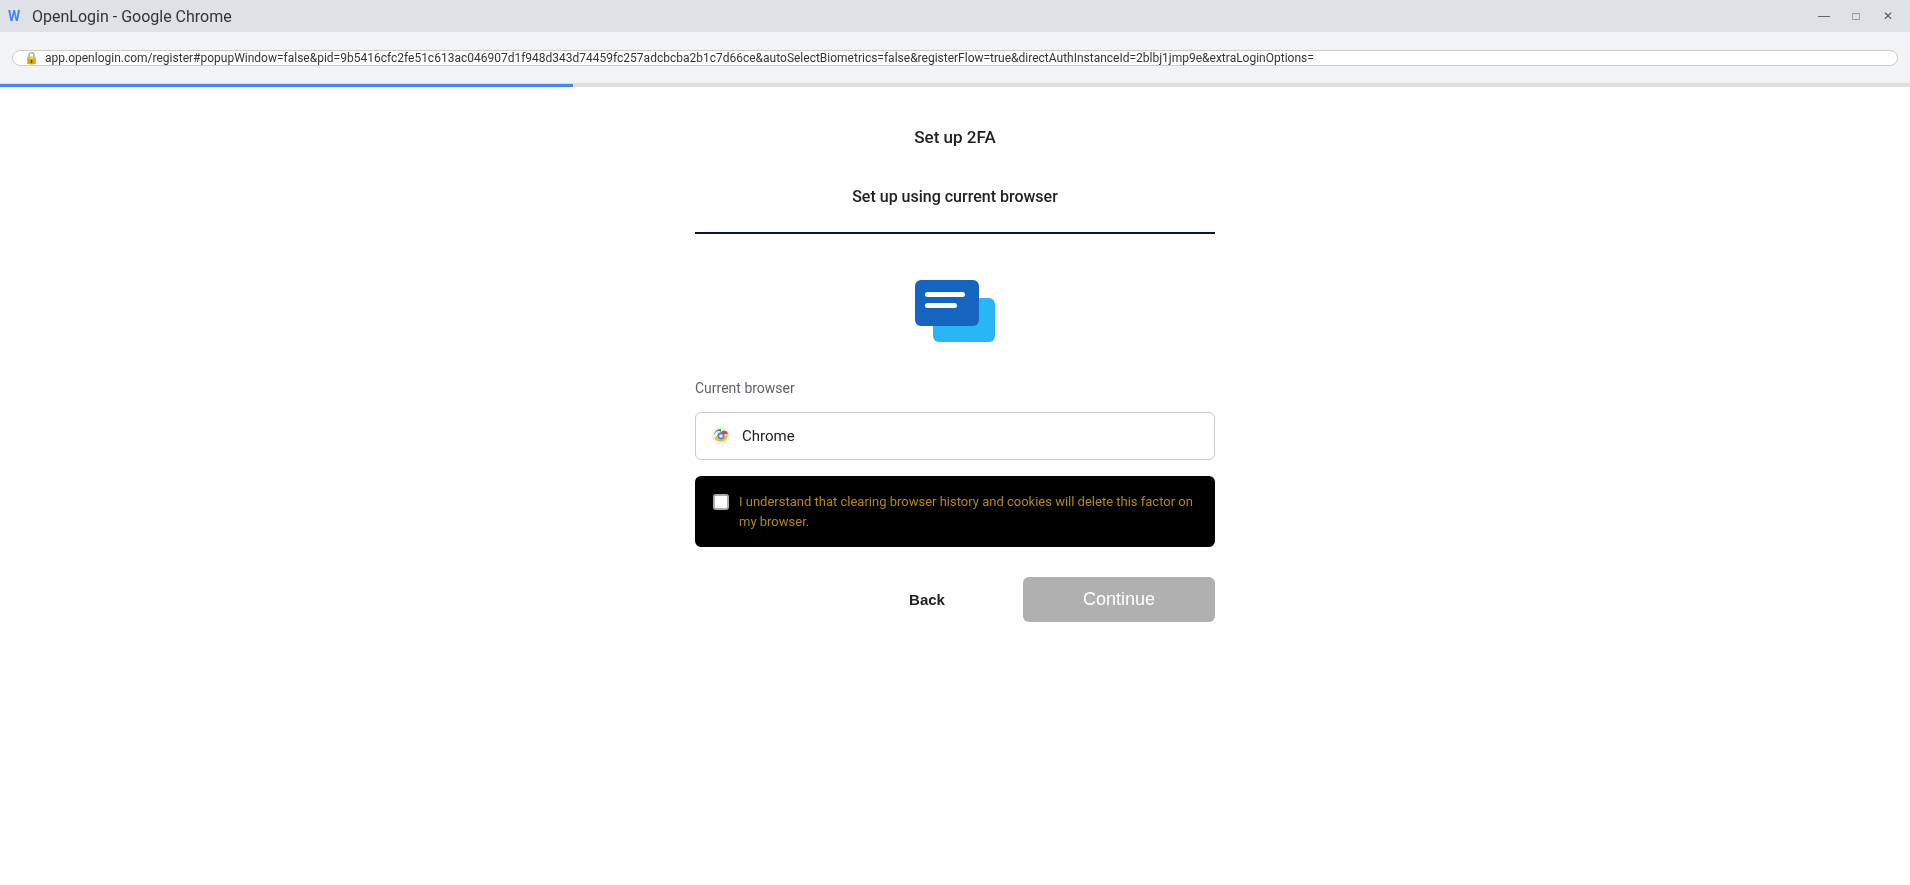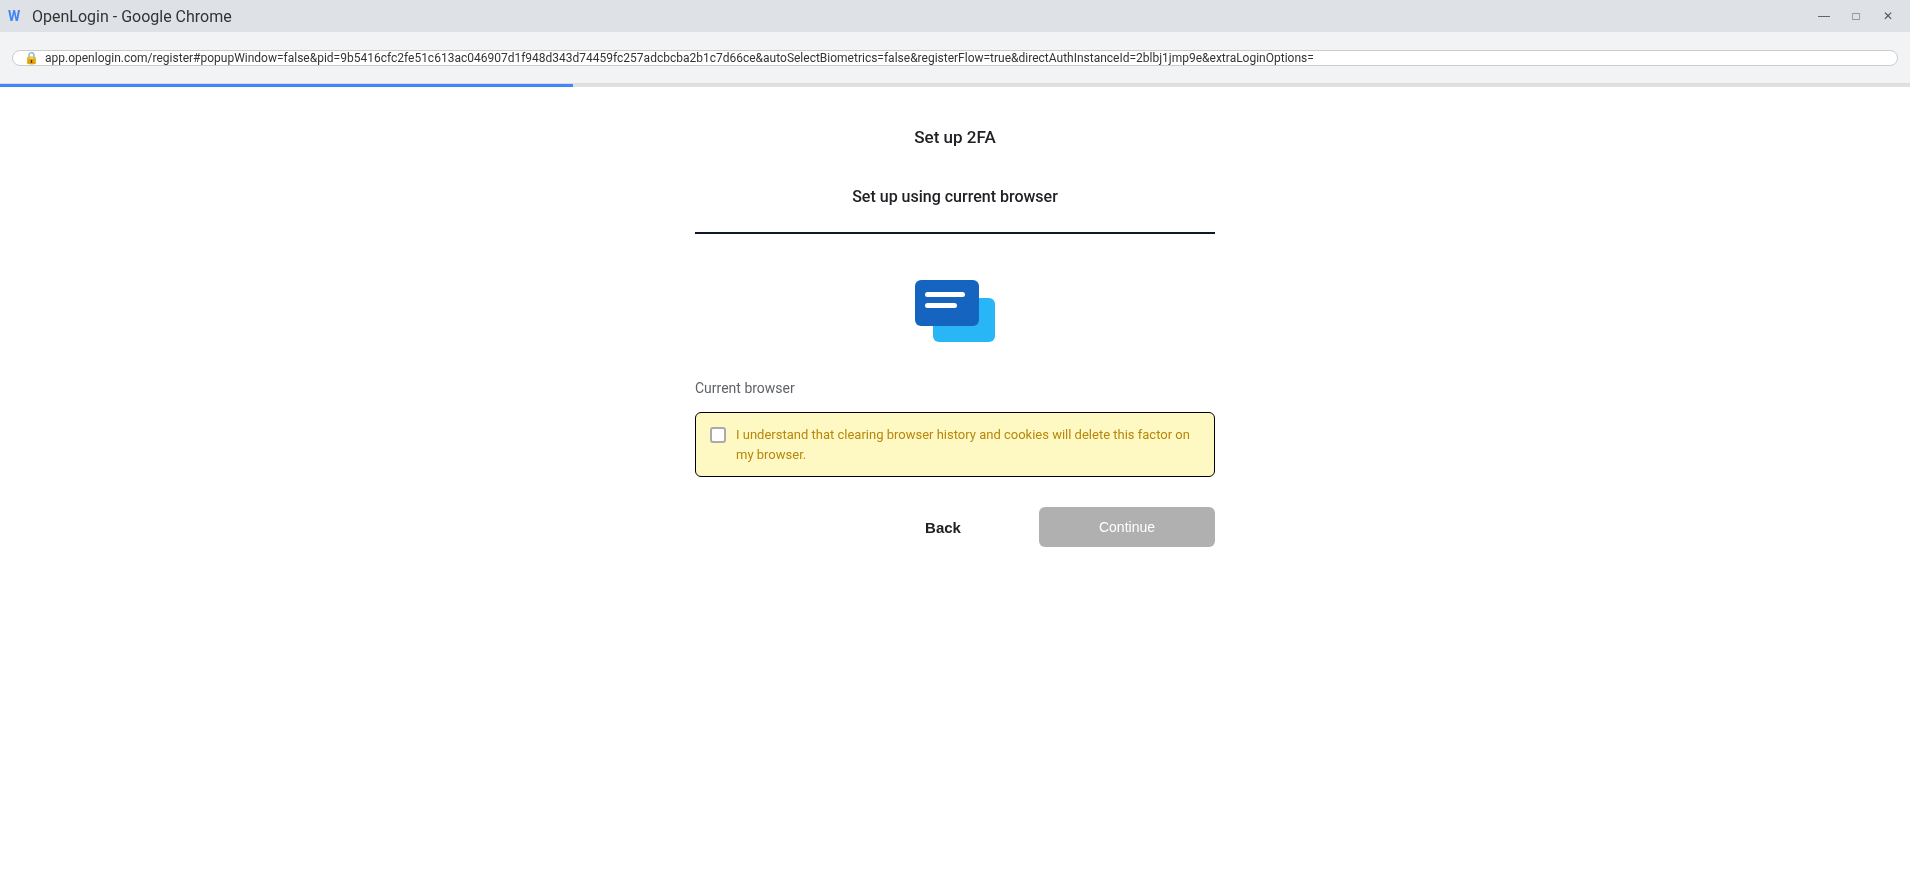--- a/index.html
+++ b/index.html
@@ -202,22 +202,22 @@
     }
 
     .browser-name {
       font-size: 15px;
       color: #202124;
     }
 
     
     .warning-box {
       width: 100%;
-      background: #fef9c3;
-      border: 1px solid #000000;
+      background: #000000;
+      border: 4px solid #000000;
       border-radius: 6px;
       padding: 12px 14px;
       display: flex;
       align-items: flex-start;
       gap: 10px;
       margin-bottom: 30px;
     }
 
     .warning-checkbox {
       width: 16px;
@@ -253,21 +253,21 @@
       color: #202124;
       cursor: pointer;
       padding: 10px 20px;
     }
 
     .continue-btn {
       background: #b0b0b0;
       border: none;
       border-radius: 6px;
       color: #fff;
-      font-size: 14px;
+      font-size: 18px;
       font-weight: 500;
       padding: 12px 60px;
       cursor: not-allowed;
     }
   </style>
 </head>
 <body>
 
 <div class="browser-window">
 
@@ -309,20 +309,36 @@
 
           <rect x="10" y="10" width="64" height="46" rx="6" fill="#1565c0"></rect>
 
           <rect x="20" y="22" width="40" height="5" rx="2.5" fill="white"></rect>
           <rect x="20" y="33" width="32" height="5" rx="2.5" fill="white"></rect>
         </svg>
       </div>
 
       <div class="current-browser-label">Current browser</div>
 
+      <div class="browser-field">
+
+        <svg class="chrome-icon" viewBox="0 0 24 24" xmlns="http://www.w3.org/2000/svg">
+          <circle cx="12" cy="12" r="10" fill="#f1f1f1"></circle>
+          <circle cx="12" cy="12" r="4" fill="#4285f4"></circle>
+
+          <path d="M12 8 A4 4 0 0 1 19.46 10 L12 10 Z" fill="#ea4335"></path>
+
+          <path d="M4.54 10 A8 8 0 0 1 12 4 L12 8 A4 4 0 0 0 5.07 11 Z" fill="#34a853"></path>
+
+          <path d="M19.46 10 A8 8 0 0 1 4.54 14 L7.54 12 A4 4 0 0 0 16 12 Z" fill="#fbbc04"></path>
+          <circle cx="12" cy="12" r="3" fill="#4285f4"></circle>
+          <circle cx="12" cy="12" r="2" fill="#f1f1f1"></circle>
+        </svg>
+        <span class="browser-name">Chrome</span>
+      </div>
 
       <div class="warning-box">
         <div class="warning-checkbox"></div>
         <span class="warning-text">I understand that clearing browser history and cookies will delete this factor on my browser.</span>
       </div>
 
       <div class="buttons-row">
         <button class="back-btn">Back</button>
         <button class="continue-btn" disabled="">Continue</button>
       </div>

